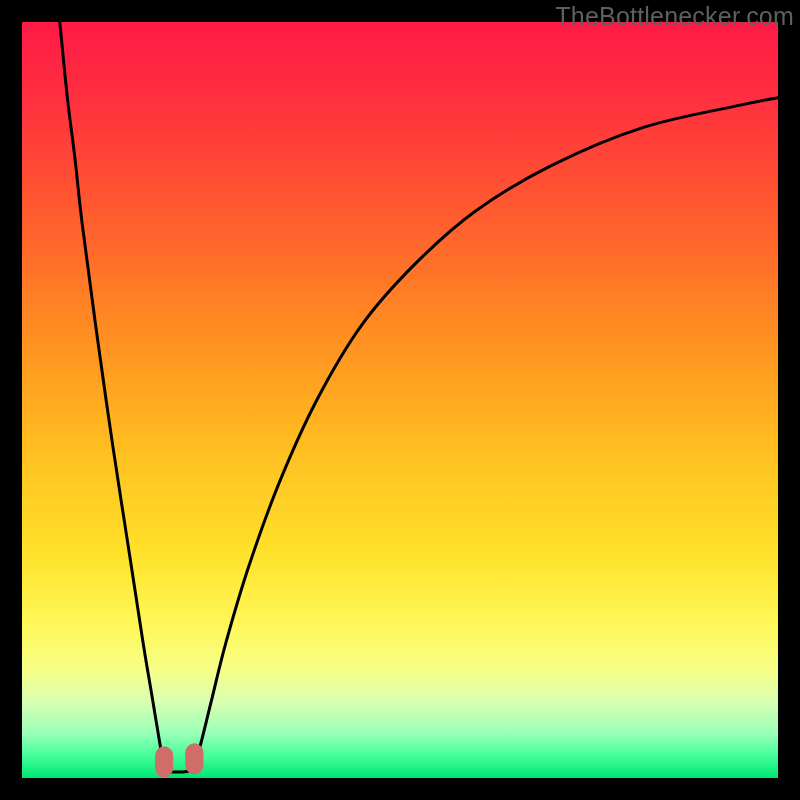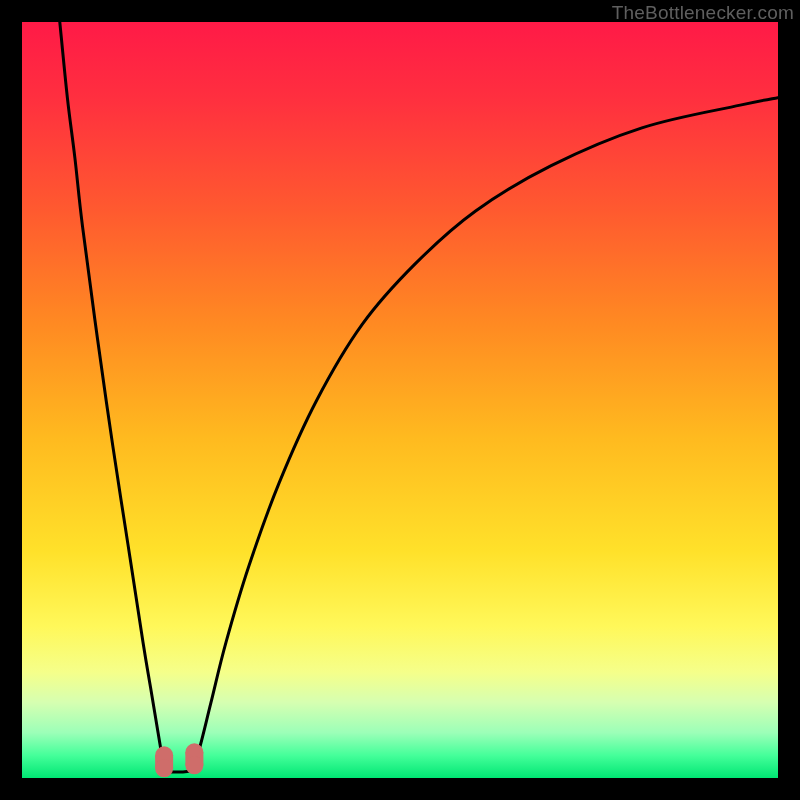--- a/index.html
+++ b/index.html
@@ -24,21 +24,21 @@
     left: 0;
     top: 0;
     width: 756px;
     height: 756px;
   }
   .watermark {
     position: absolute;
     top: 2px;
     right: 6px;
     color: #5f5f5f;
-    font-size: 19px;
+    font-size: 25px;
     font-weight: 400;
     letter-spacing: 0.2px;
     user-select: none;
   }
 </style>
 </head>
 <body>
 
 <div class="frame">
   <svg class="plot" viewBox="0 0 756 756" preserveAspectRatio="none">

